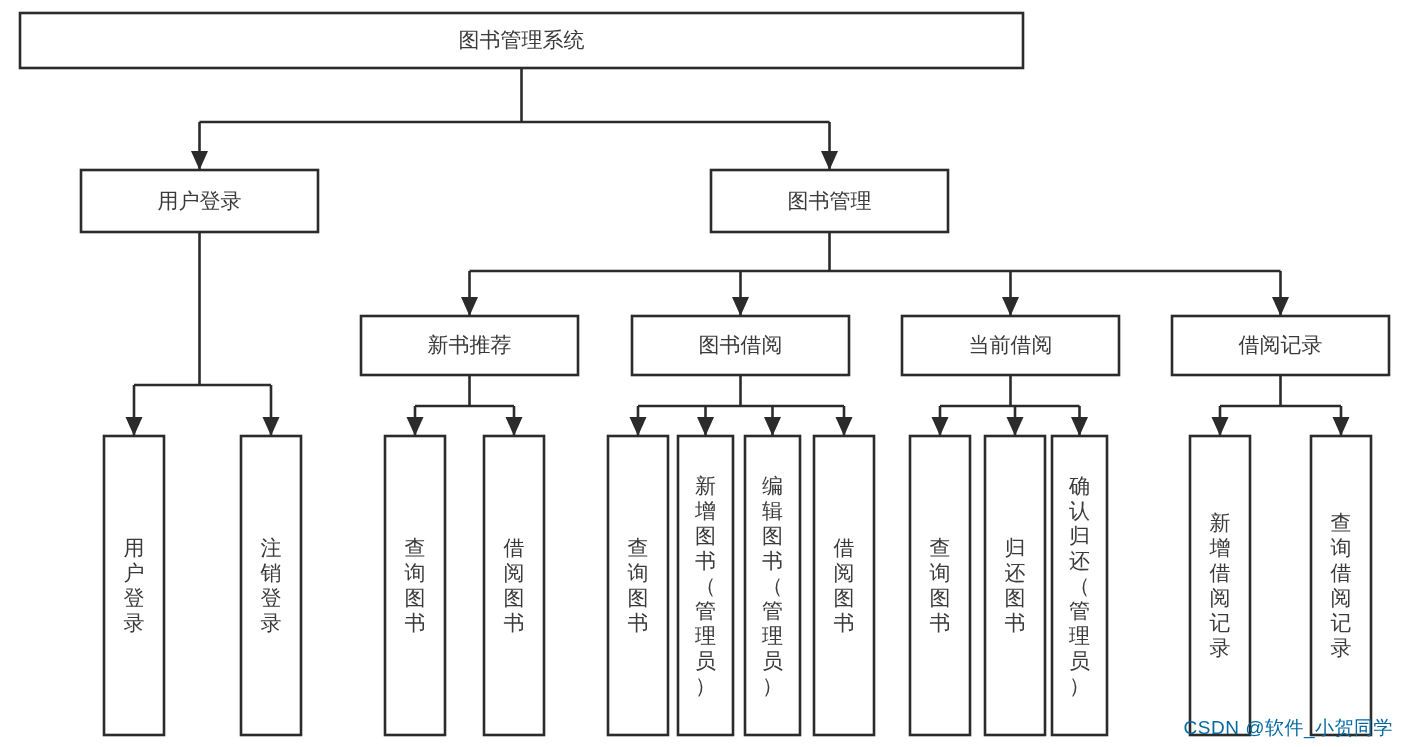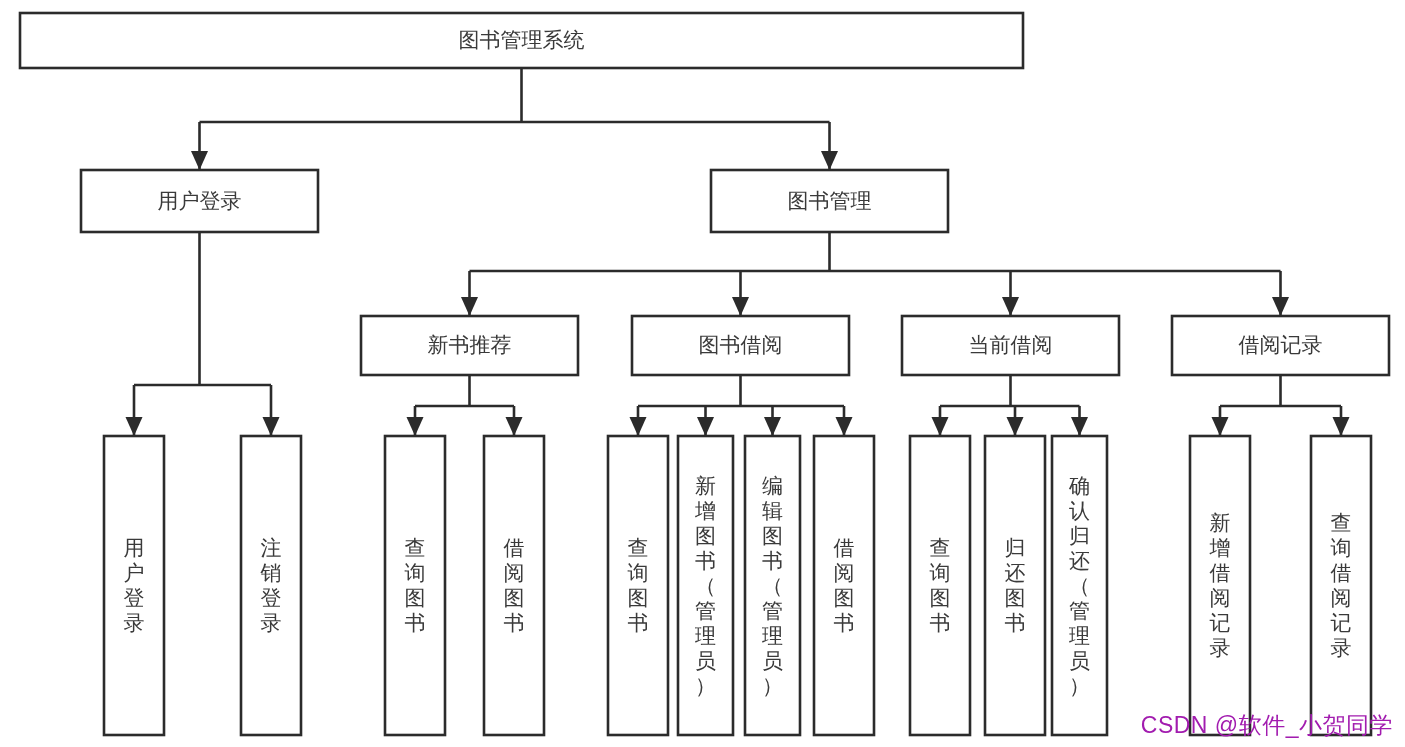--- a/index.html
+++ b/index.html
@@ -52,22 +52,22 @@
     font-family: "Liberation Sans", "DejaVu Sans", sans-serif;
     font-size: 21px;
     fill: #3a3a3a;
     text-anchor: middle;
   }
   .watermark {
     position: absolute;
     right: 12px;
     bottom: 6px;
     font-family: "Liberation Sans", "DejaVu Sans", sans-serif;
-    font-size: 23px;
-    color: #a21caf;
+    font-size: 19px;
+    color: #0369a1;
     letter-spacing: 0.5px;
     white-space: nowrap;
     pointer-events: none;
   }
 </style>
 </head>
 <body>
 
 <div id="diagram-root">
   <svg class="flow" viewBox="0 0 1405 747">

